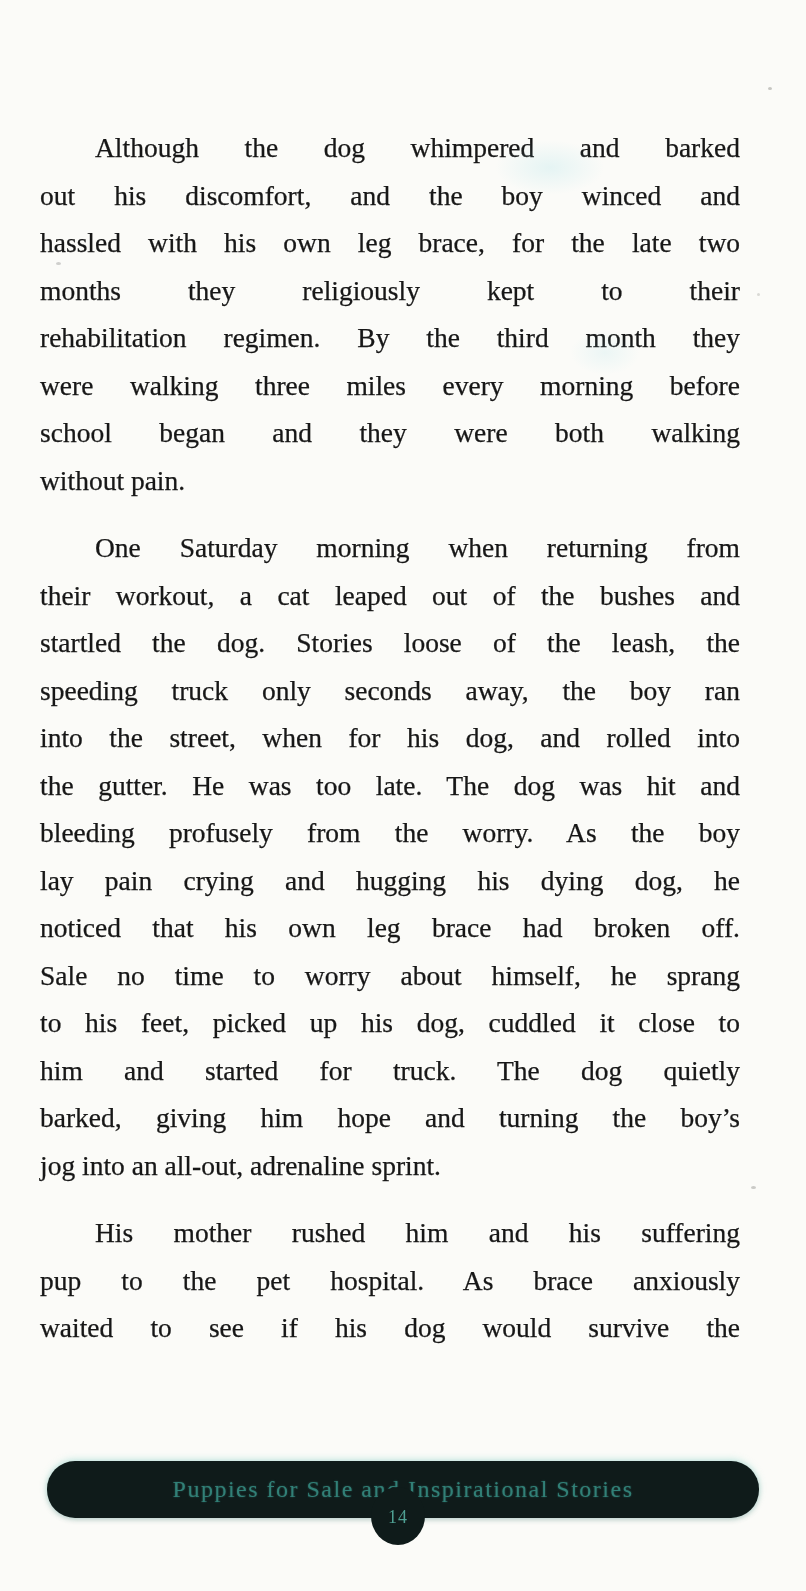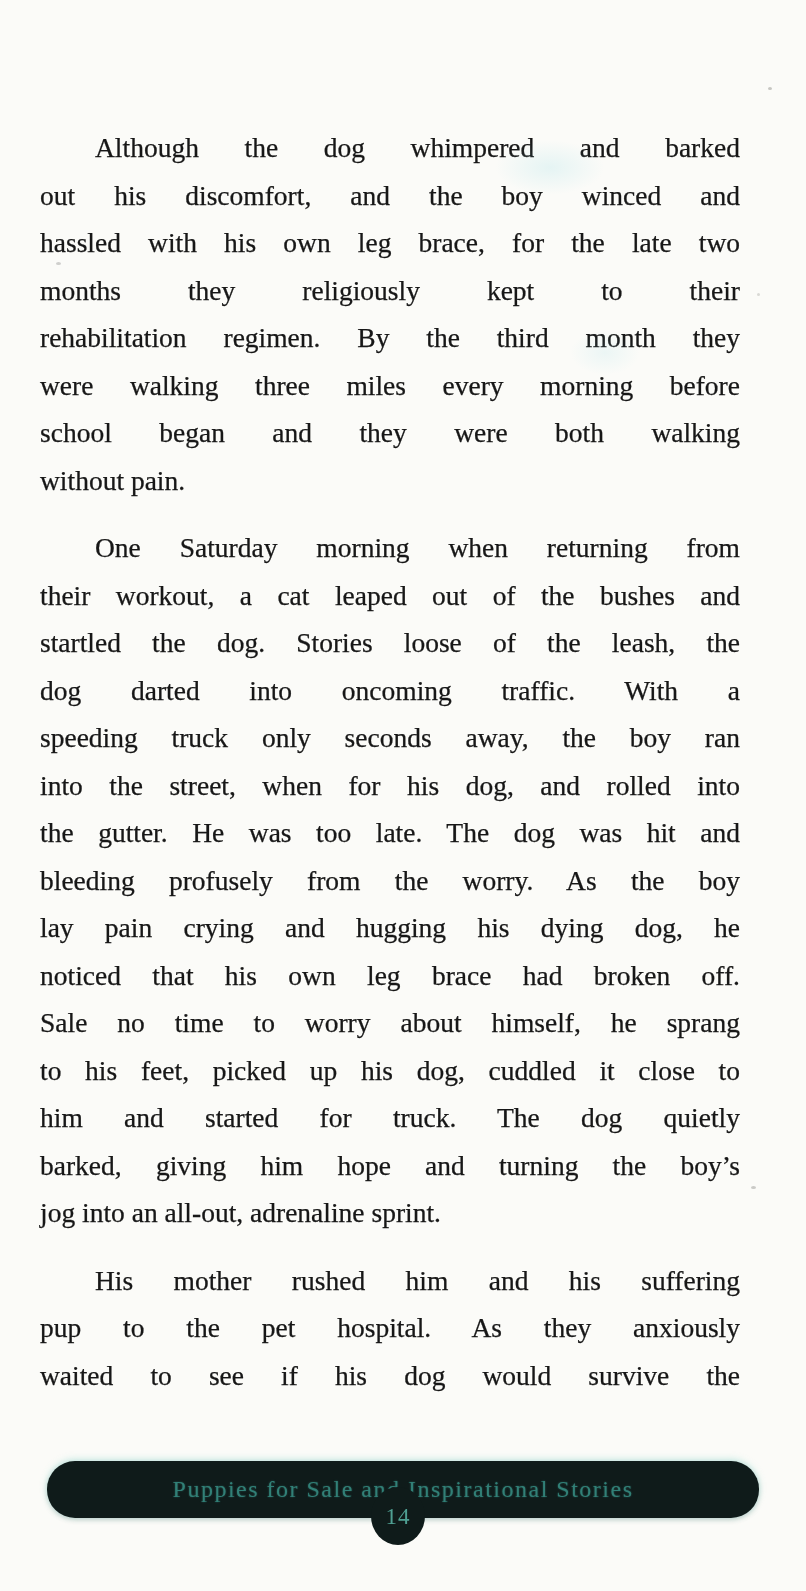--- a/index.html
+++ b/index.html
@@ -68,21 +68,21 @@
     width: 54px;
     height: 58px;
     border-radius: 50%;
     background: #0f1b1a;
     display: flex;
     align-items: center;
     justify-content: center;
   }
   .page-number {
     color: #4fa093;
-    font-size: 23px;
+    font-size: 18px;
     letter-spacing: 1px;
     margin-top: 2px;
   }
   
   .smudge {
     position: absolute;
     border-radius: 50%;
     pointer-events: none;
   }
   .smudge.cyan1 {
@@ -117,36 +117,35 @@
         <div class="line">months they religiously kept to their</div>
         <div class="line">rehabilitation regimen. By the third month they</div>
         <div class="line">were walking three miles every morning before</div>
         <div class="line">school began and they were both walking</div>
         <div class="line lastline">without pain.</div>
       </div>
       <div class="paragraph">
         <div class="line first">One Saturday morning when returning from</div>
         <div class="line">their workout, a cat leaped out of the bushes and</div>
         <div class="line">startled the dog. Stories loose of the leash, the</div>
-        <div class="line">dog darted into oncoming traffic. With a</div>
         <div class="line">speeding truck only seconds away, the boy ran</div>
         <div class="line">into the street, when for his dog, and rolled into</div>
         <div class="line">the gutter. He was too late. The dog was hit and</div>
         <div class="line">bleeding profusely from the worry. As the boy</div>
         <div class="line">lay pain crying and hugging his dying dog, he</div>
         <div class="line">noticed that his own leg brace had broken off.</div>
         <div class="line">Sale no time to worry about himself, he sprang</div>
         <div class="line">to his feet, picked up his dog, cuddled it close to</div>
         <div class="line">him and started for truck. The dog quietly</div>
         <div class="line">barked, giving him hope and turning the boy’s</div>
         <div class="line lastline">jog into an all-out, adrenaline sprint.</div>
       </div>
       <div class="paragraph">
         <div class="line first">His mother rushed him and his suffering</div>
-        <div class="line">pup to the pet hospital. As they anxiously</div>
+        <div class="line">pup to the pet hospital. As brace anxiously</div>
         <div class="line">waited to see if his dog would survive the</div>
       </div>
     </div>
 
   <div class="banner">
     <span class="banner-text">Puppies for Sale and Inspirational Stories</span>
   </div>
 
   <div class="page-oval">
     <span class="page-number">14</span>

